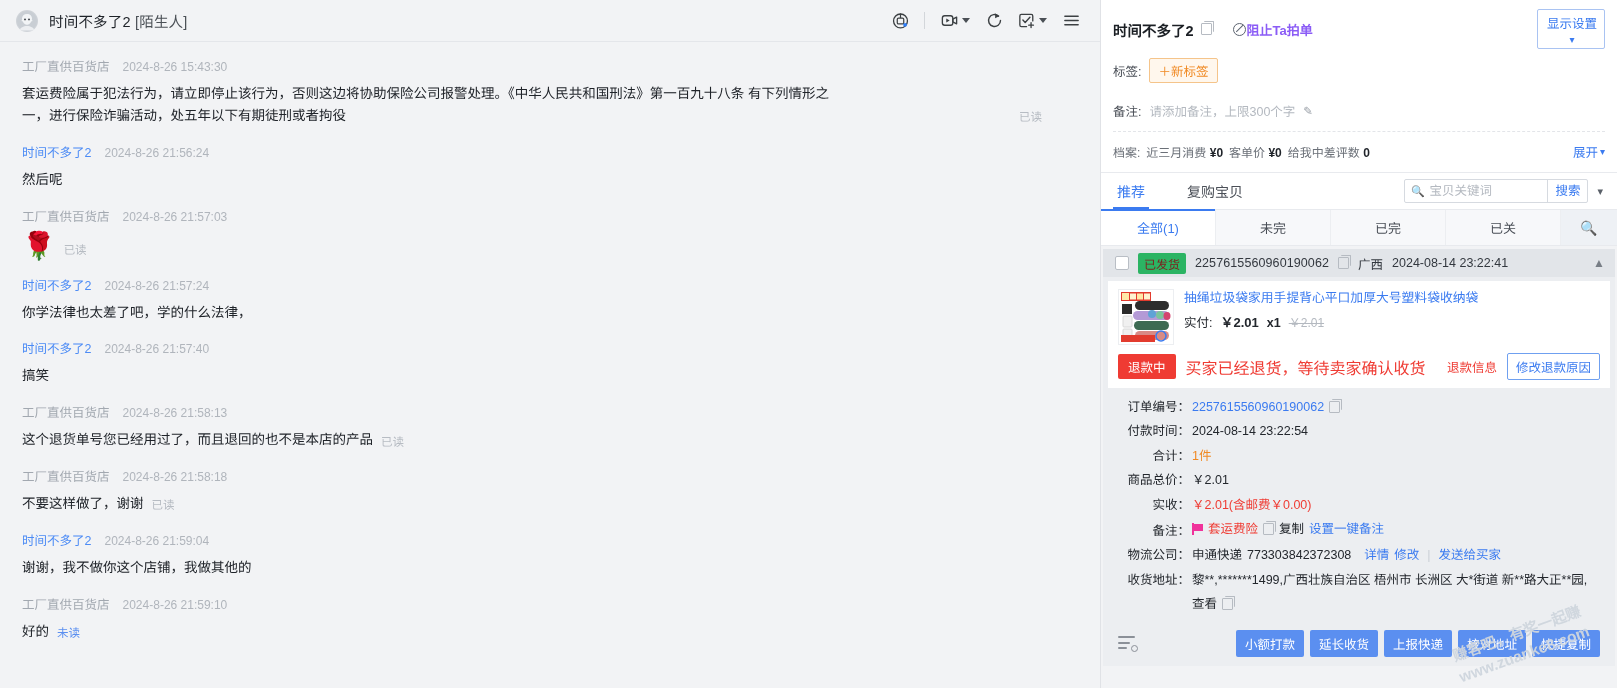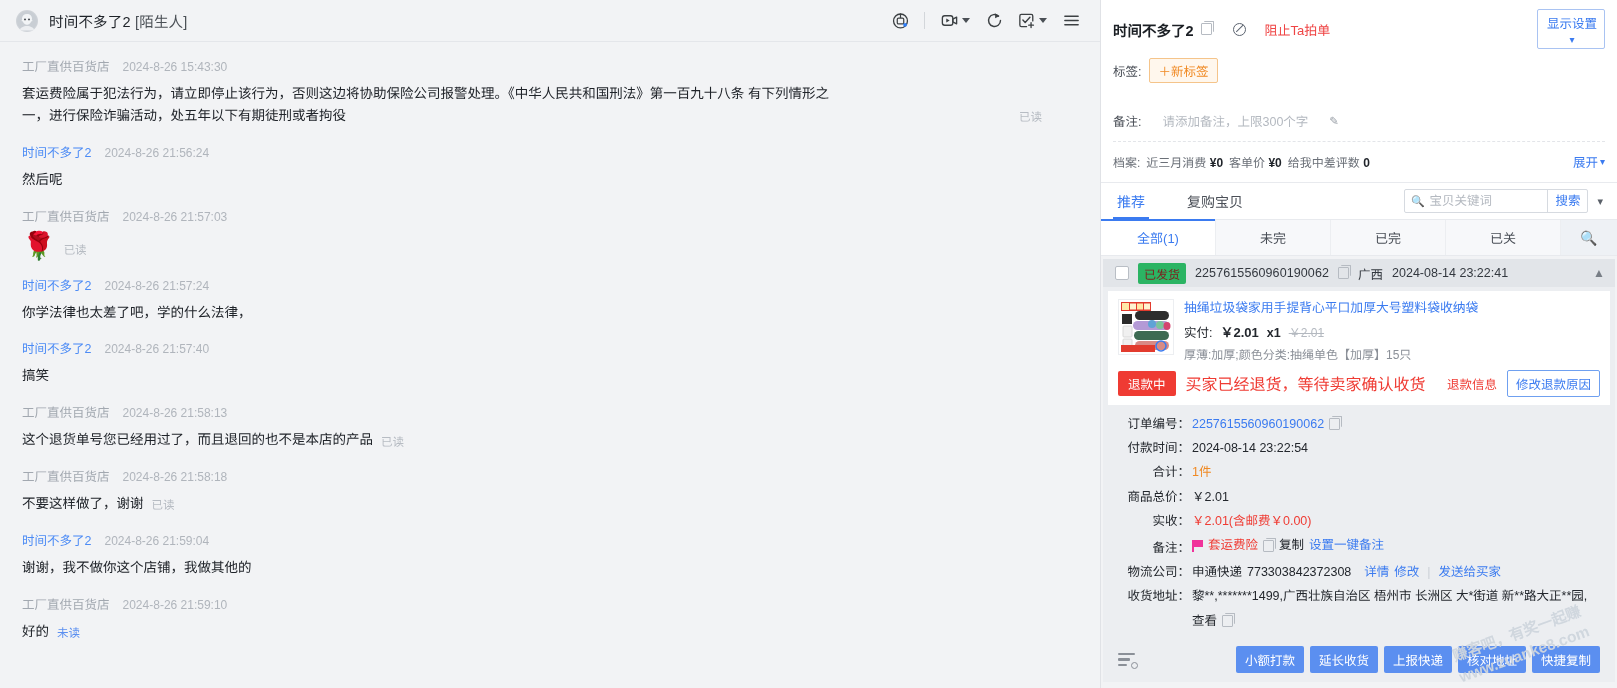--- a/index.html
+++ b/index.html
@@ -89,22 +89,22 @@
     display: inline-block; width: 11px; height: 12px;
     border: 1px solid #b6bbc2; border-radius: 1px; position: relative; cursor: pointer;
     flex-shrink: 0;
   }
   .copy-ico::after {
     content: ""; position: absolute; right: -3px; top: -3px;
     width: 9px; height: 10px; border: 1px solid #b6bbc2; border-left: none; border-bottom: none;
     border-radius: 1px;
   }
   .block-link {
-    display: flex; align-items: center; gap: 19px;
-    color: #ef4444; font-size: 13px; cursor: pointer; margin-left: 14px;
+    display: flex; align-items: center; gap: 1px;
+    color: #8b5cf6; font-size: 13px; cursor: pointer; margin-left: 14px; font-weight: bold;
   }
   .ban-ico {
     width: 13px; height: 13px; border-radius: 50%; border: 1.4px solid #5c6470;
     position: relative; flex-shrink: 0;
   }
   .ban-ico::after {
     content: ""; position: absolute; left: 1px; top: 4.3px; width: 9.5px; height: 1.4px;
     background: #5c6470; transform: rotate(-45deg);
   }
   .disp-btn {
@@ -116,21 +116,21 @@
   }
   .chev { font-size: 10px; line-height: 1; }
 
   .tag-row { display: flex; align-items: center; margin-top: 9px; gap: 8px; }
   .lbl { font-size: 12.5px; color: #4a4f57; }
   .tag-btn {
     border: 1px solid #f5c48a; background: #fff7ed; color: #f08a24;
     font-size: 12.5px; padding: 2px 8px; border-radius: 2px; cursor: pointer;
     font-family: inherit;
   }
-  .note-row { display: flex; align-items: center; gap: 21px; margin-top: 28px; padding-bottom: 11px; }
+  .note-row { display: flex; align-items: center; gap: 8px; margin-top: 18px; padding-bottom: 11px; }
   .note-ph { color: #b4b9c0; font-size: 12.5px; cursor: text; }
   .pencil { font-size: 11.5px; color: #9aa0a8; cursor: pointer; }
   .divider-dash { border-top: 1px dashed #e3e5e9; margin: 0 0 0 0; }
   .arch-row { display: flex; align-items: center; padding: 10px 0 11px 0; gap: 6px; }
   .arch-txt { font-size: 12px; color: #6b7078; }
   .arch-txt b { color: #1f2329; }
   .expand { margin-left: auto; color: #3b7bf0; font-size: 12.5px; cursor: pointer; display: flex; align-items: center; gap: 2px; }
 
   
   .tabs-primary {
@@ -541,21 +541,20 @@
               </svg>
             </div>
             <div class="prod-info">
               <div class="prod-title">抽绳垃圾袋家用手提背心平口加厚大号塑料袋收纳袋</div>
               <div class="price-line">
                 <span class="pay-label">实付:</span>
                 <span class="pay-amt">￥2.01</span>
                 <span class="pay-qty">x1</span>
                 <span class="pay-old">￥2.01</span>
               </div>
-              <div class="prod-spec">厚薄:加厚;颜色分类:抽绳单色【加厚】15只</div>
             </div>
           </div>
 
           <div class="refund-row">
             <span class="badge-red">退款中</span>
             <span class="refund-txt">买家已经退货，等待卖家确认收货</span>
             <span class="refund-link">退款信息</span>
             <button class="btn-outline-blue">修改退款原因</button>
           </div>
         </div>

